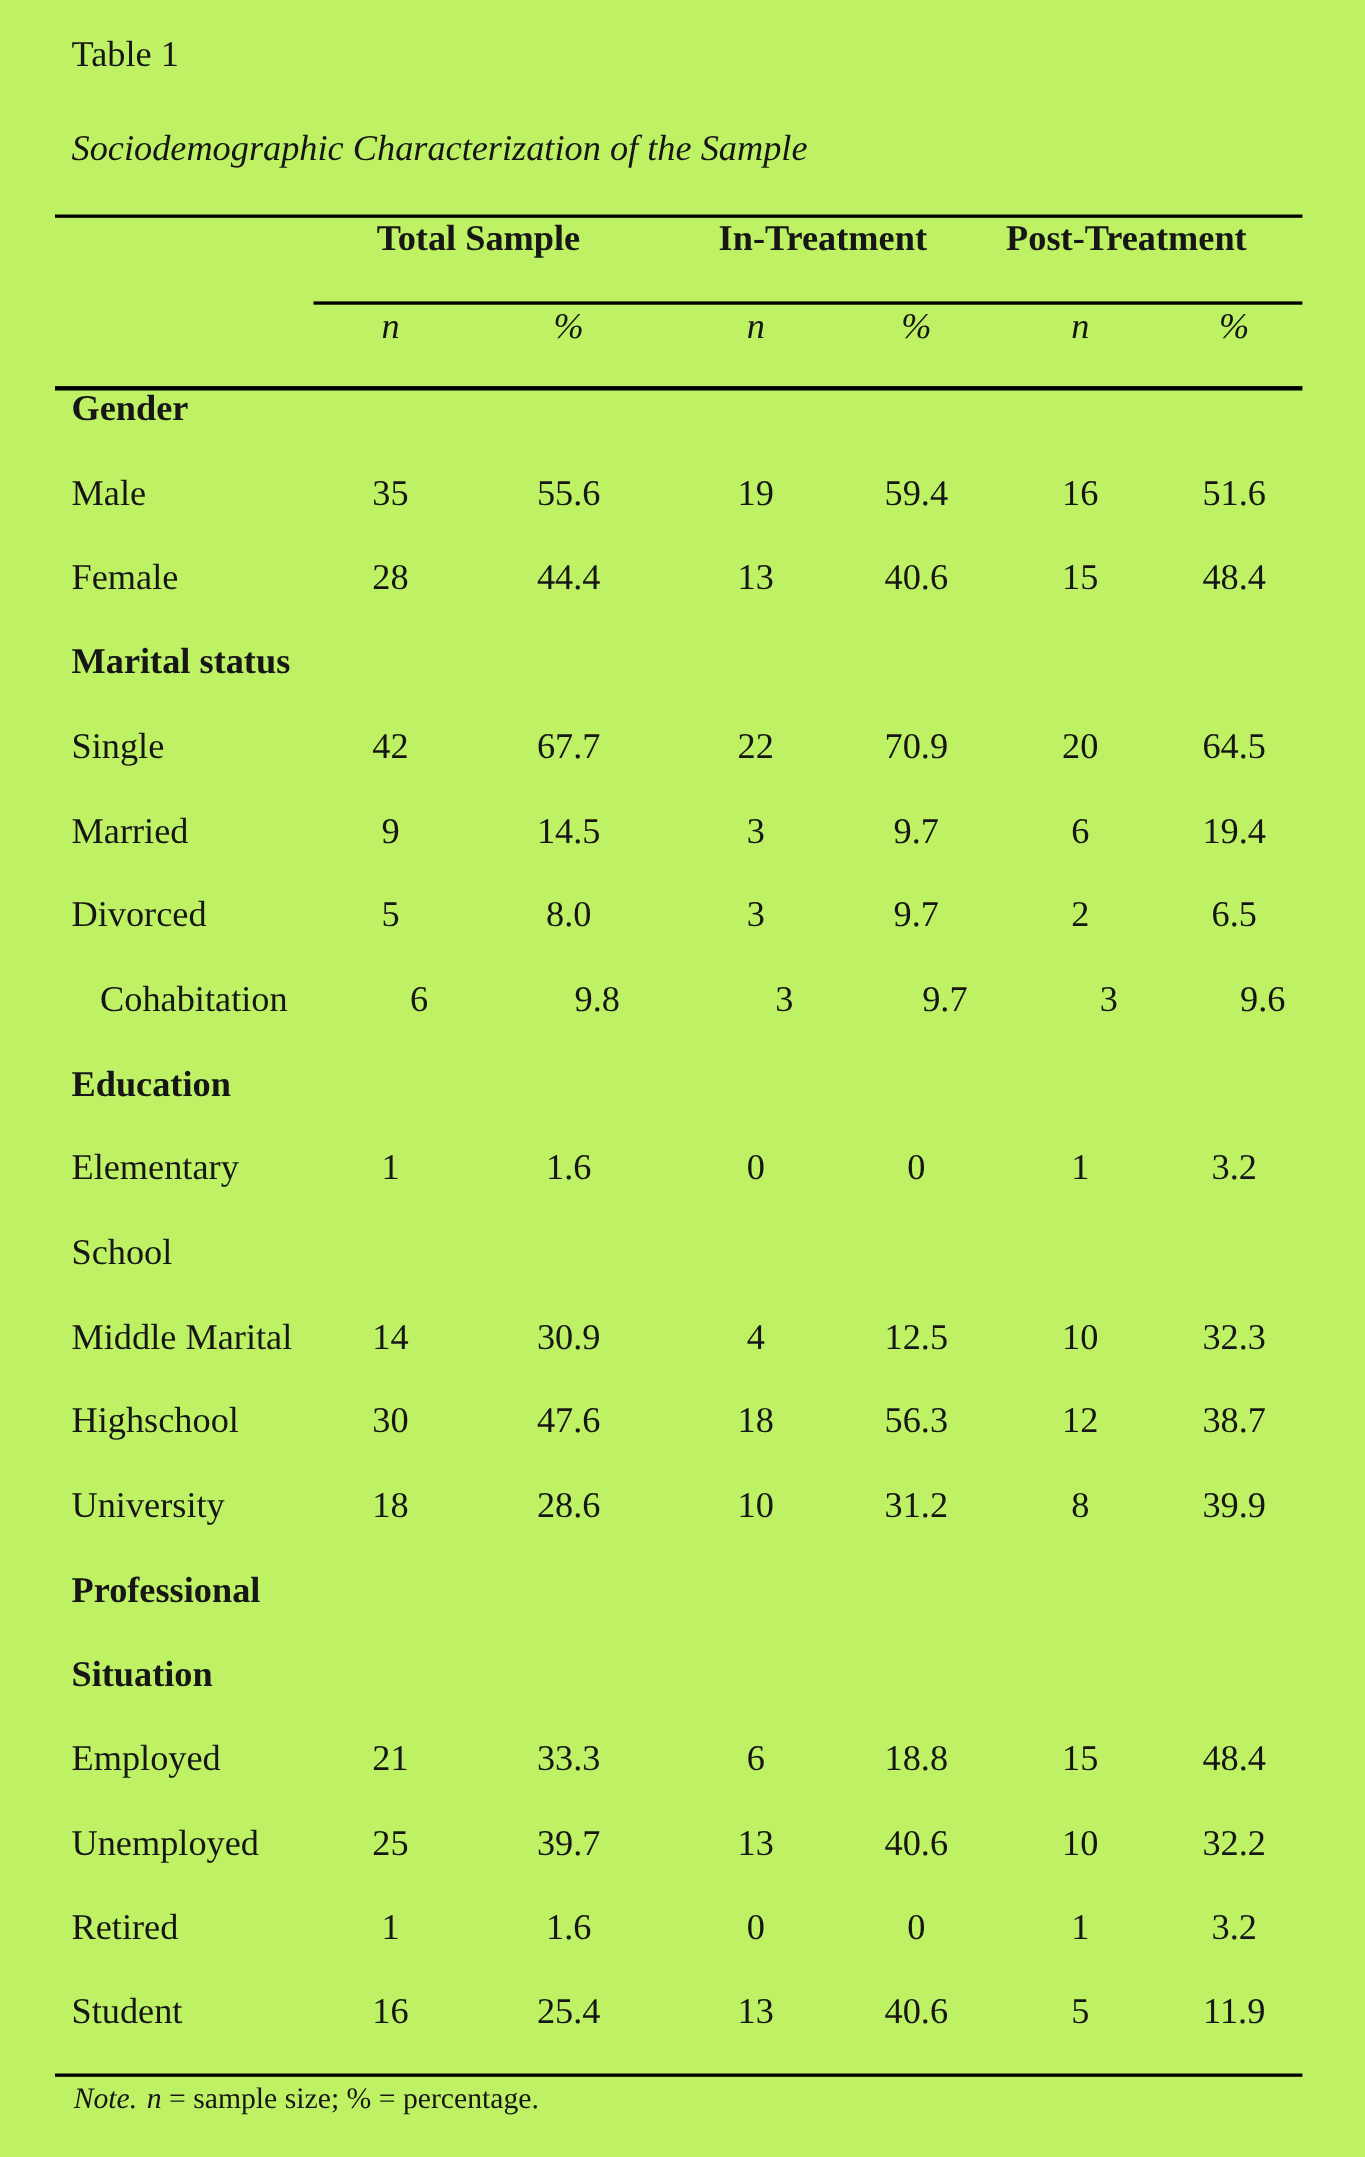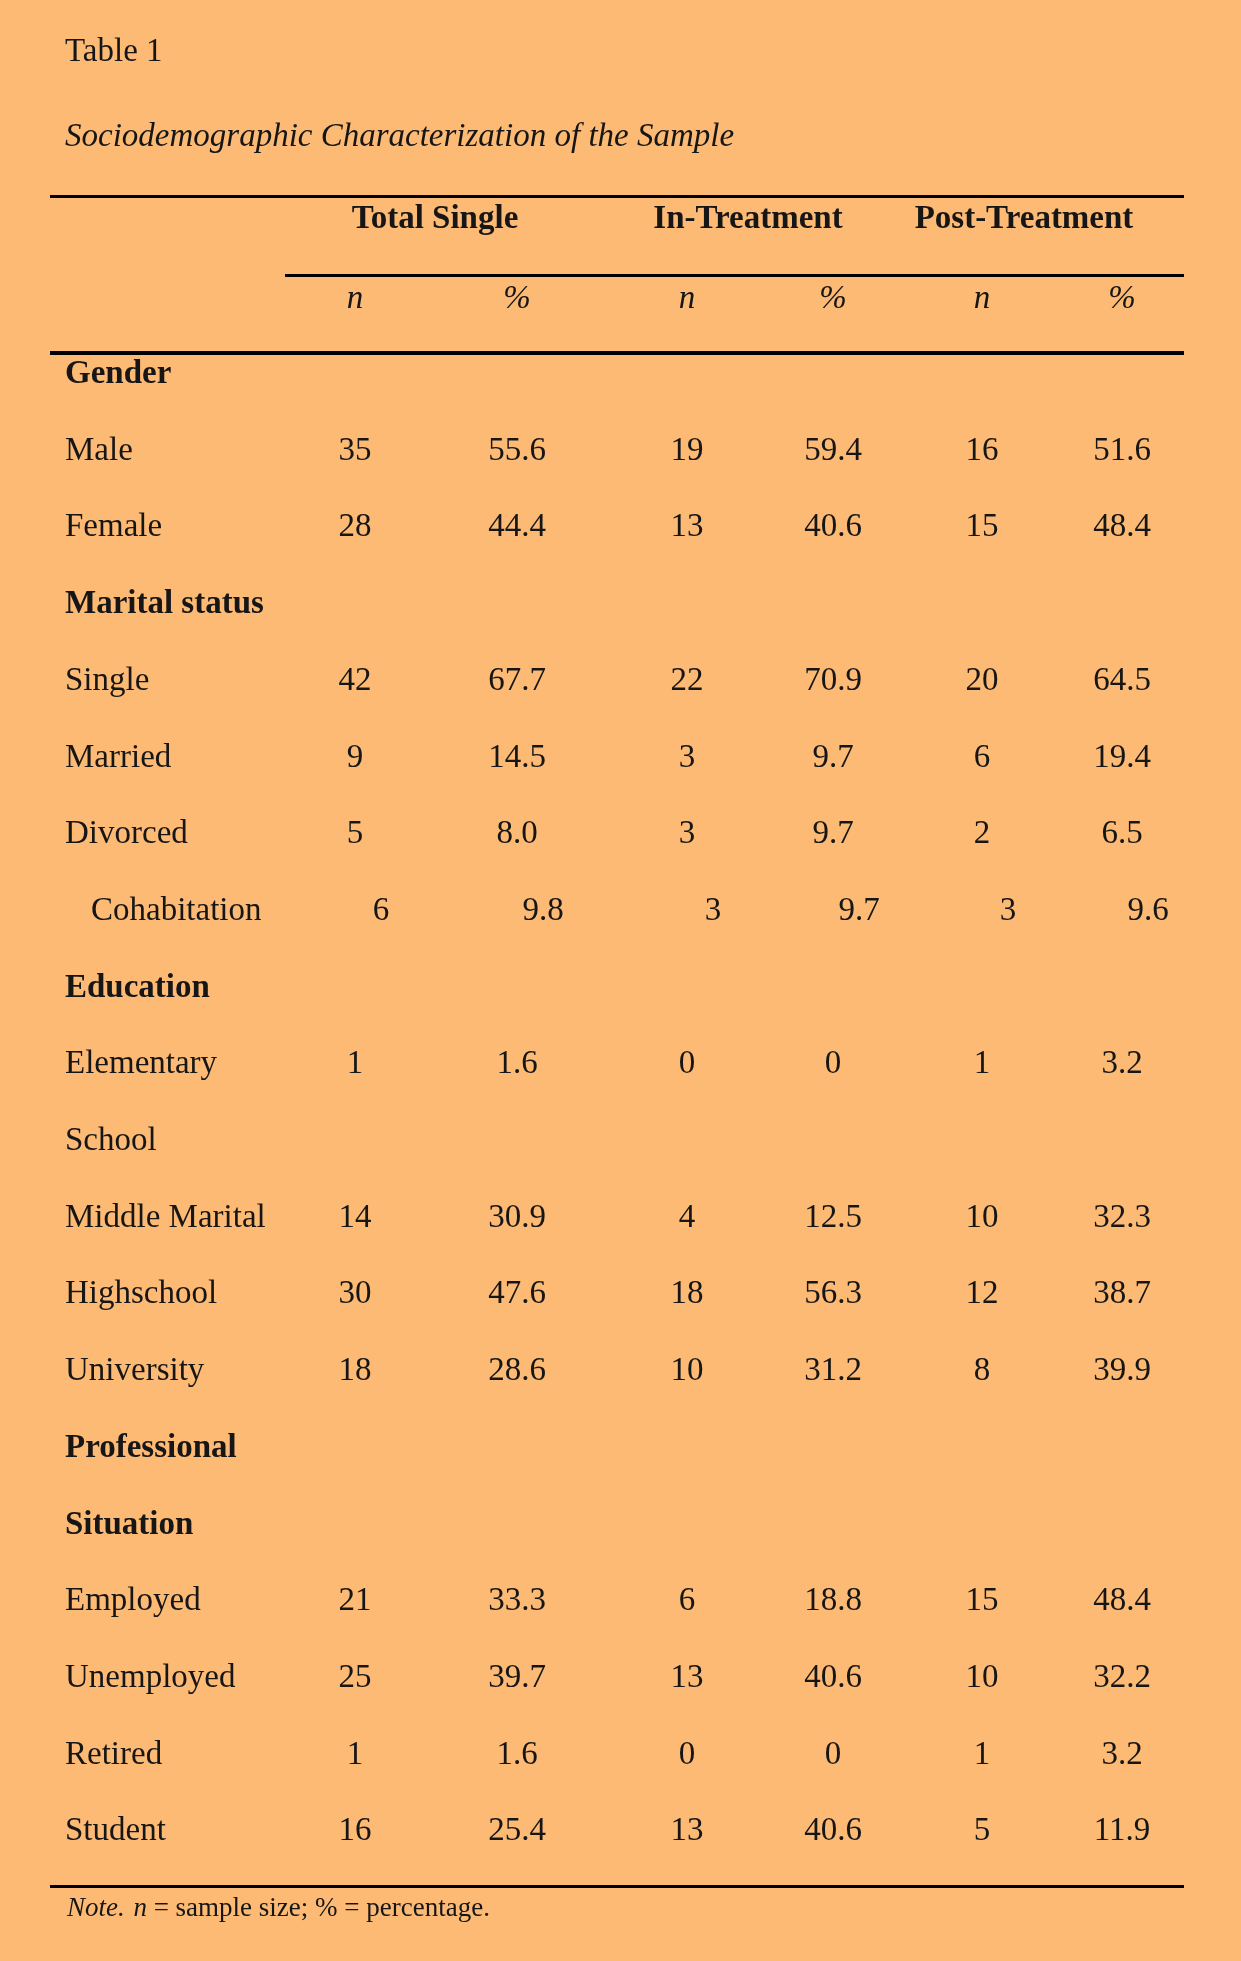--- a/index.html
+++ b/index.html
@@ -1,20 +1,20 @@
 <!DOCTYPE html>
 <html><head>
 <meta charset="utf-8">
 <style>
   html, body { margin: 0; padding: 0; background: #ffffff; }
   .page {
     position: relative;
     width: 1241px;
     height: 1961px;
-    background: #fdba74;
+    background: #bef264;
     color: #161616;
     font-family: "Liberation Serif", "DejaVu Serif", serif;
     overflow: hidden;
   }
   .abs { position: absolute; }
   .table-number {
     left: 65px; top: 30px; height: 40px; line-height: 40px;
     font-size: 33px;
   }
   .caption {
@@ -56,21 +56,21 @@
 </head>
 <body>
 
 <div class="page">
 
   <div class="abs table-number">Table 1</div>
   <div class="abs caption">Sociodemographic Characterization of the Sample</div>
 
   <div class="abs rule rule-top"></div>
 
-  <div class="abs spanner sp0">Total Single</div>
+  <div class="abs spanner sp0">Total Sample</div>
   <div class="abs spanner sp1">In-Treatment</div>
   <div class="abs spanner sp2">Post-Treatment</div>
 
   <div class="abs rule rule-span"></div>
 
   <div class="abs subhead c0">n</div>
   <div class="abs subhead c1">%</div>
   <div class="abs subhead c2">n</div>
   <div class="abs subhead c3">%</div>
   <div class="abs subhead c4">n</div>

